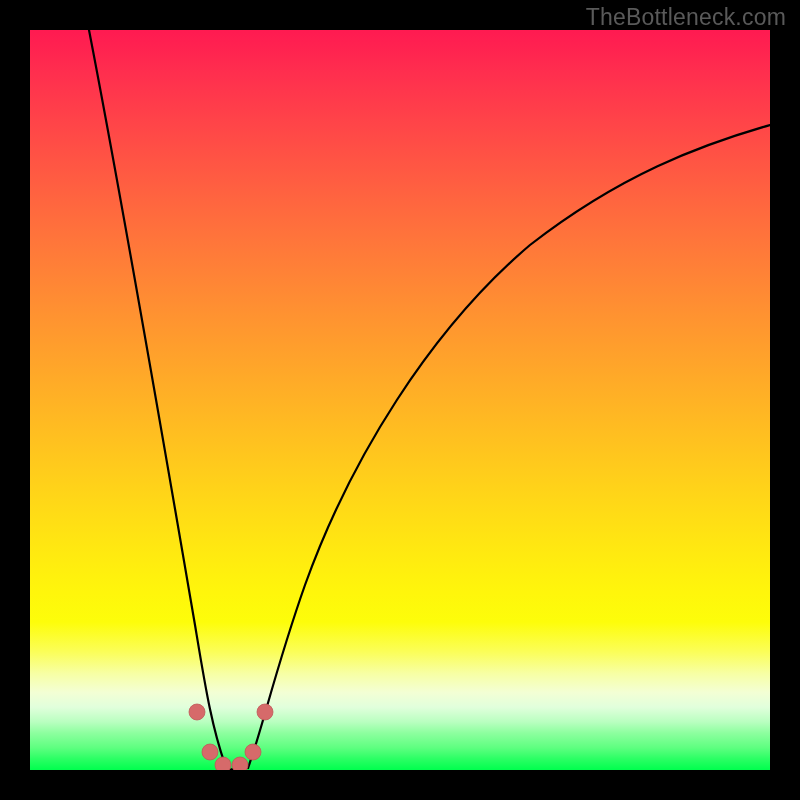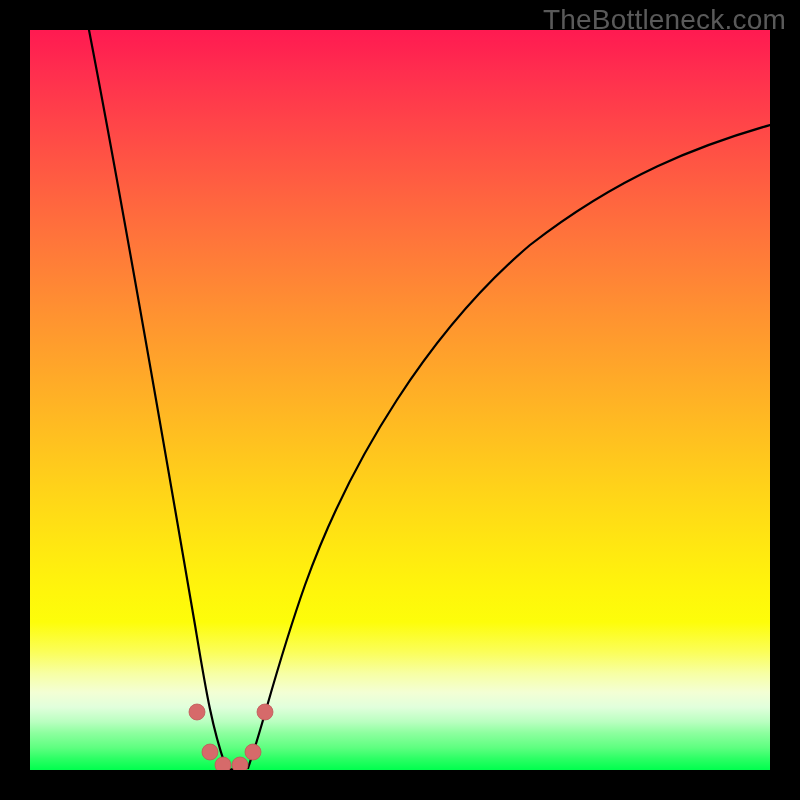--- a/index.html
+++ b/index.html
@@ -15,21 +15,21 @@
     position: relative;
     width: 800px;
     height: 800px;
     background: #000;
   }
   .watermark {
     position: absolute;
     top: 4px;
     right: 14px;
     color: #5a5a5a;
-    font-size: 28px;
+    font-size: 23px;
     letter-spacing: 0.2px;
     font-weight: 400;
     z-index: 10;
     user-select: none;
   }
   .plot-area {
     position: absolute;
     left: 30px;
     top: 30px;
     width: 740px;

